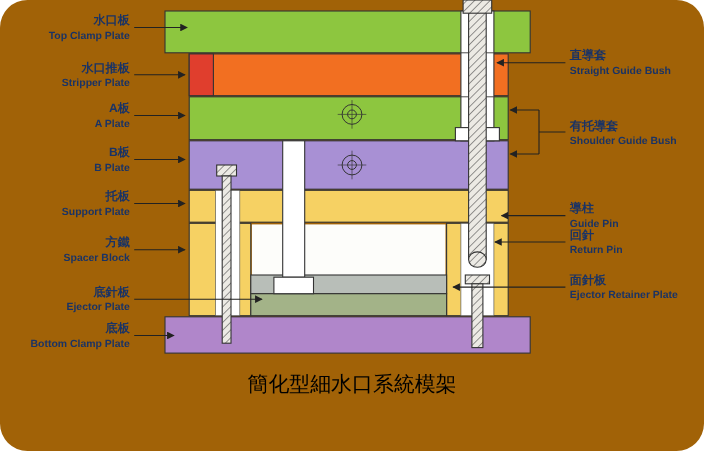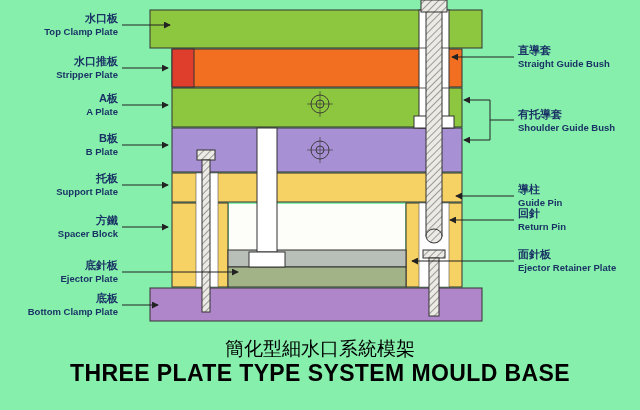--- a/index.html
+++ b/index.html
@@ -1,17 +1,17 @@
 <!DOCTYPE html>
 <html><head>
 <meta charset="utf-8">
 <style>
   html,body{margin:0;padding:0;}
   body{font-family:"Liberation Sans", sans-serif;}
-  .stage{position:relative;width:640px;height:410px;background:#86efac;overflow:hidden;}
+  .stage{position:relative;width:640px;height:410px;background:#a16207;overflow:hidden;border-radius:25px;}
   svg{position:absolute;left:0;top:0;}
   .plate{stroke:#333;stroke-width:1;}
   .slot{fill:#ffffff;stroke:#555;stroke-width:0.6;}
   .pin{stroke:#333;stroke-width:1;}
   .white-part{fill:#ffffff;stroke:#333;stroke-width:1;}
   .hole{fill:none;stroke:#333;stroke-width:0.9;}
   .hole-axis{stroke:#333;stroke-width:0.6;}
   .leader{stroke:#222;stroke-width:1;fill:none;}
   .joint{stroke:#333;stroke-width:0.8;}
   .cn-label{font-size:11px;font-weight:bold;}
@@ -163,15 +163,14 @@
         <text class="en-label" x="518" y="230">Return Pin</text>
       </g>
       <g>
         <text class="cn-label" x="518" y="258">面針板</text>
         <text class="en-label" x="518" y="271">Ejector Retainer Plate</text>
       </g>
     </g>
   </svg>
 
   <div class="title-cn">簡化型細水口系統模架</div>
-  <div class="title-en">THREE PLATE TYPE SYSTEM MOULD BASE</div>
 
 </div>
 
 </body></html>

